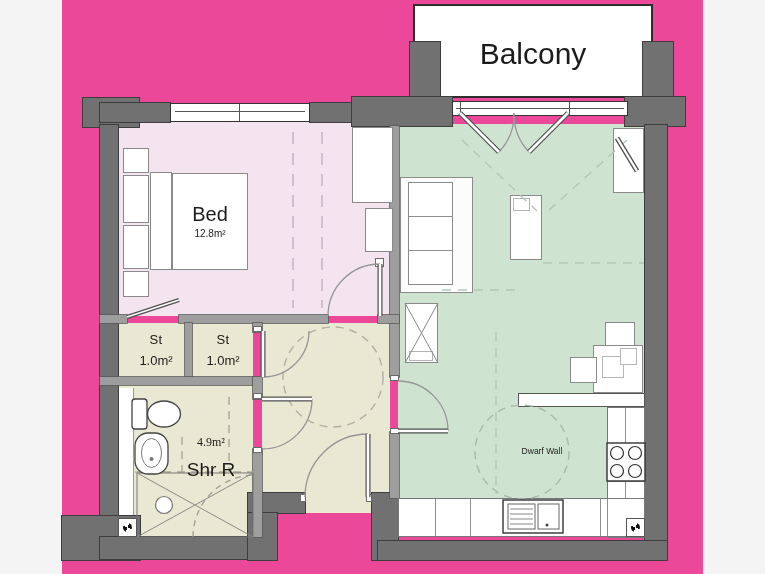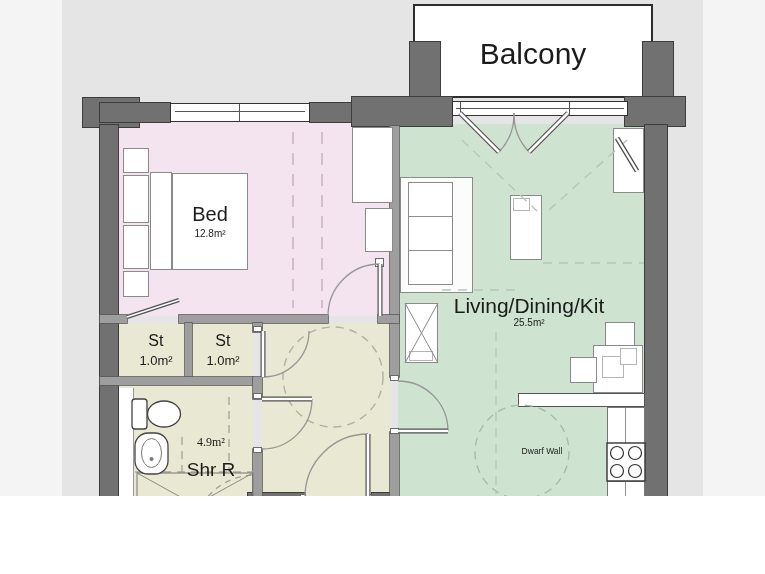--- a/index.html
+++ b/index.html
@@ -1,28 +1,28 @@
 <!DOCTYPE html>
 <html><head>
 <meta charset="utf-8">
 <style>
   html,body{margin:0;padding:0;background:#fff;}
-  #plan{position:relative;width:765px;height:496px;background:#e5e5e5;overflow:hidden;
+  #plan{position:relative;width:765px;height:574px;background:#ec4899;overflow:hidden;
         font-family:"Liberation Sans",sans-serif;color:#1b1b1b;}
   .abs{position:absolute;}
   .bar{position:absolute;top:0;height:574px;background:#f4f4f4;}
   .w{position:absolute;background:#717171;box-shadow:0 0 0 1px #3d3d3d;}
   .p{position:absolute;background:#9e9e9e;box-shadow:0 0 0 0.8px #5a5a5a;}
   .room{position:absolute;}
   .f{position:absolute;background:#fff;border:1px solid #8a8a8a;box-sizing:border-box;}
   .f2{position:absolute;background:#fff;border:1px solid #b5b5b5;box-sizing:border-box;}
   .jamb{position:absolute;background:#fff;border:1px solid #6a6a6a;box-sizing:border-box;}
   .div-line{position:absolute;background:#8f8f8f;}
   .lbl{position:absolute;text-align:center;line-height:1.05;white-space:nowrap;}
-  .room-name{font-size:16px;letter-spacing:0.3px;}
+  .room-name{font-size:13px;letter-spacing:0.3px;}
   .room-area{font-size:13px;}
   .win{position:absolute;background:#fff;border:1px solid #333;box-sizing:border-box;}
   .winline{position:absolute;background:#555;}
   .fanbox{position:absolute;width:19px;height:19px;background:#fff;border:1px solid #555;
           box-sizing:border-box;}
   .fan{width:9px;height:9px;margin:4px auto 0;border-radius:50%;
        background:conic-gradient(from 20deg,#111 0 90deg,#fff 90deg 180deg,#111 180deg 270deg,#fff 270deg);}
   svg{position:absolute;left:0;top:0;}
 </style>
 </head>
@@ -225,22 +225,20 @@
 
   <div class="fanbox" style="left:118px;top:518px;">
     <div class="fan"></div>
   </div>
   <div class="fanbox" style="left:626px;top:518px;">
     <div class="fan"></div>
   </div>
 
   <div class="lbl" style="left:172px;top:204px;width:76px;font-size:20px;">Bed</div>
   <div class="lbl" style="left:172px;top:229px;width:76px;font-size:10px;">12.8m²</div>
-  <div class="lbl" style="left:429px;top:295px;width:200px;font-size:21px;">Living/Dining/Kit</div>
-  <div class="lbl" style="left:429px;top:318px;width:200px;font-size:10px;">25.5m²</div>
   <div class="lbl room-name" style="left:131px;top:333px;width:50px;">St</div>
   <div class="lbl room-area" style="left:131px;top:354px;width:50px;">1.0m²</div>
   <div class="lbl room-name" style="left:198px;top:333px;width:50px;">St</div>
   <div class="lbl room-area" style="left:198px;top:354px;width:50px;">1.0m²</div>
   <div class="lbl" style="left:175px;top:424px;width:72px;font-size:19px;margin-top:36px;">Shr R</div>
   <div class="lbl" style="left:175px;top:436px;width:72px;font-size:12px;font-family:Liberation Serif, serif;">4.9m²</div>
   <div class="lbl" style="left:507px;top:407px;width:70px;font-size:8.5px;margin-top:40px;">Dwarf Wall</div>
 
 </div>
 

